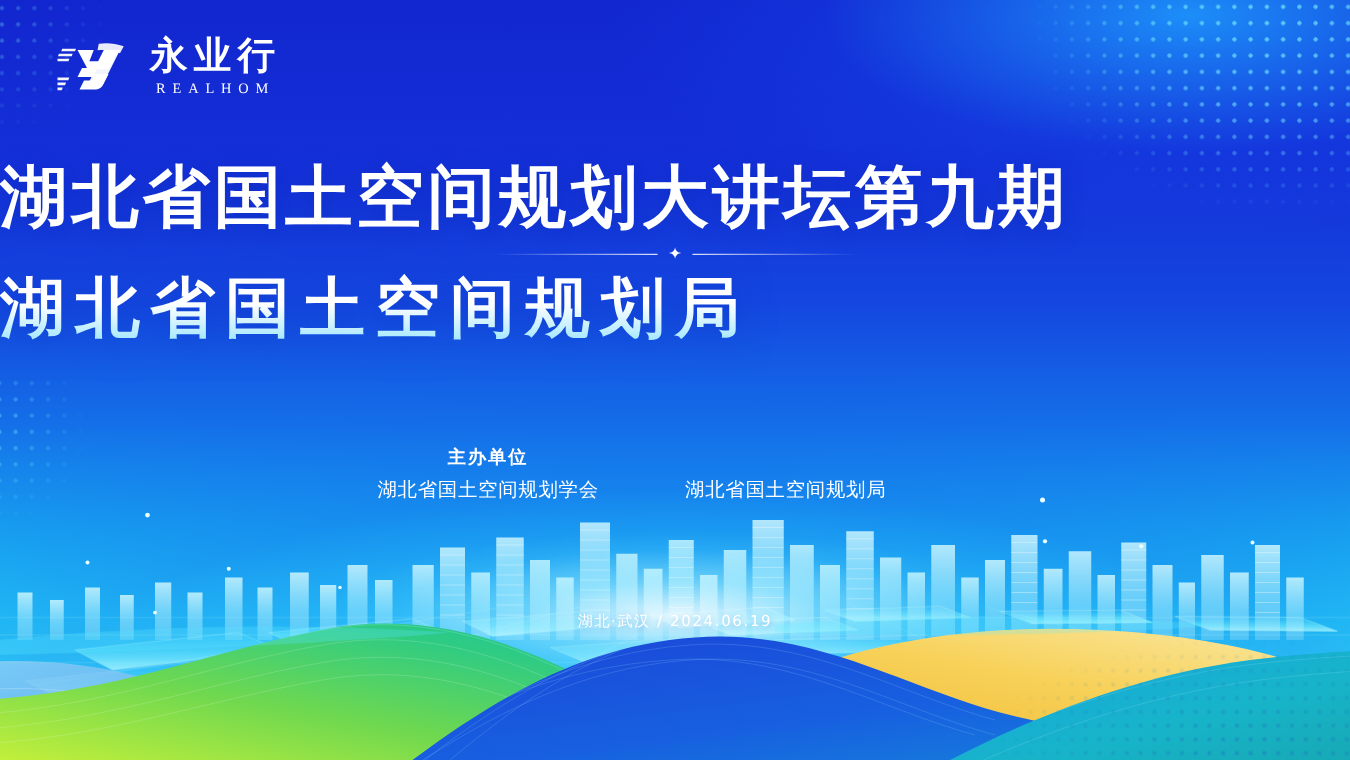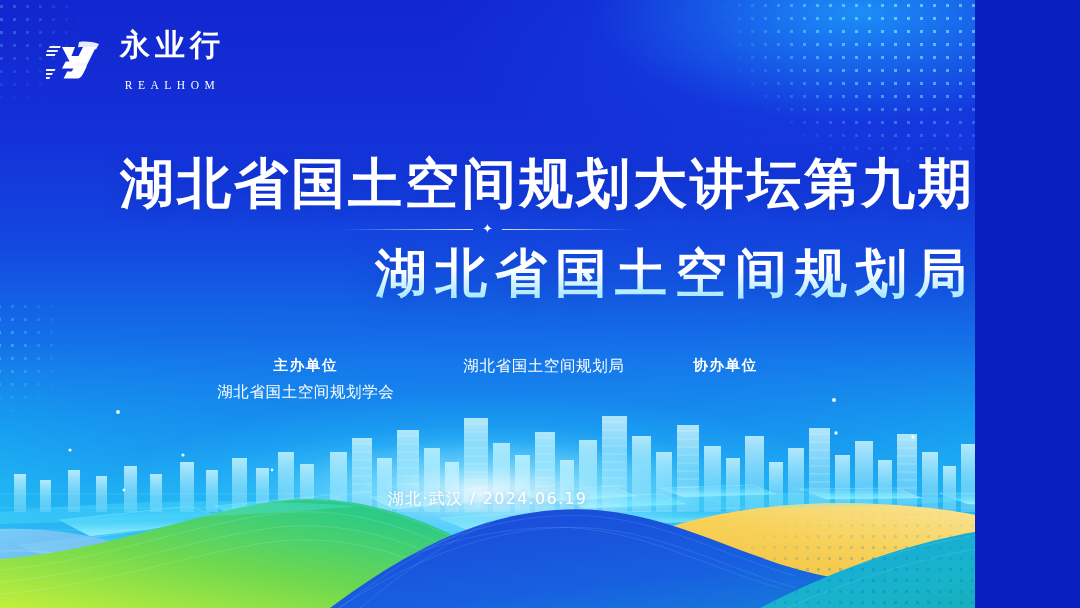--- a/index.html
+++ b/index.html
@@ -1,20 +1,20 @@
 <!DOCTYPE html>
 <html><head>
 <meta charset="utf-8">
 <style>
   * { margin:0; padding:0; box-sizing:border-box; }
   html,body { width:1080px; height:608px; overflow:hidden; background:#0a1fc0; }
 
   .poster{
     position:relative;
-    width:975px; height:608px;
+    width:1080px; height:608px;
     overflow:hidden;
     font-family:"Liberation Sans","DejaVu Sans",sans-serif;
     background:
       radial-gradient(120% 85% at 50% 100%, rgba(60,220,255,.95) 0%, rgba(40,180,250,.75) 18%, rgba(20,90,235,.25) 42%, rgba(0,0,0,0) 62%),
       radial-gradient(60% 40% at 88% 2%, rgba(30,160,255,.85) 0%, rgba(20,80,240,.25) 45%, rgba(0,0,0,0) 72%),
       linear-gradient(180deg, #1226cf 0%, #1430d8 22%, #1447e0 40%, #1470e8 56%, #17a4f0 70%, #24cdf6 82%, #3ce0f8 92%, #54e6f7 100%);
   }
 
   
   .dots{
@@ -54,54 +54,54 @@
     position:absolute; left:50%; bottom:62px; transform:translateX(-50%);
     width:760px; height:180px; z-index:3; pointer-events:none;
     background:radial-gradient(50% 50% at 50% 70%, rgba(255,255,255,.85) 0%, rgba(190,245,255,.45) 30%, rgba(120,225,255,.12) 58%, rgba(0,0,0,0) 75%);
   }
 
   svg.layer{ position:absolute; left:0; top:0; width:1080px; height:608px; pointer-events:none; }
 
   
   .logo{ position:absolute; left:46px; top:30px; display:flex; align-items:center; gap:12px; z-index:20; }
   .logo-cn{ color:#fff; font-size:30px; font-weight:700; letter-spacing:5px; line-height:1; font-family:"DejaVu Sans","Liberation Sans",sans-serif; }
-  .logo-en{ color:#fff; font-size:11.5px; letter-spacing:5.5px; margin-top:19px; text-align:center; font-family:"Liberation Serif",serif; }
-
-  
-  .title-wrap{ position:absolute; left:0; right:0; top:128px; text-align:right; z-index:20;margin-top:26px; }
+  .logo-en{ color:#fff; font-size:11.5px; letter-spacing:5.5px; margin-top:5px; text-align:center; font-family:"Liberation Serif",serif; }
+
+  
+  .title-wrap{ position:absolute; left:0; right:0; top:128px; text-align:left; z-index:20; }
   .title-main{
     font-family:"DejaVu Sans","Liberation Sans",sans-serif;
     font-size:54px; font-weight:700; color:#ffffff; letter-spacing:3px; line-height:1.12;
     text-shadow:0 2px 16px rgba(10,40,180,.55);
   }
   .divider{ display:flex; align-items:center; justify-content:center; gap:9px; margin:9px 0 2px; }
   .divider .ln{ width:132px; height:1px; }
   .divider .ln.l{ background:linear-gradient(90deg, rgba(255,255,255,0) 0%, rgba(255,255,255,.85) 100%); }
   .divider .ln.r{ background:linear-gradient(90deg, rgba(255,255,255,.85) 0%, rgba(255,255,255,0) 100%); }
   .divider .star{ color:#fff; font-size:13px; line-height:1; transform:translateY(-1px); }
   .title-sub{
     font-family:"DejaVu Sans","Liberation Sans",sans-serif;
     font-size:52px; font-weight:700; letter-spacing:8px; line-height:1.2; margin-top:6px;
     background:linear-gradient(180deg,#ffffff 0%,#ffffff 42%,#c7f0ff 72%,#8fe2ff 100%);
     -webkit-background-clip:text; background-clip:text;
     color:transparent; -webkit-text-fill-color:transparent;
     filter:drop-shadow(0 3px 14px rgba(10,50,190,.5));
   }
 
   
-  .orgs{ position:absolute; left:0; right:0; top:356px; display:flex; justify-content:center; align-items:flex-start; z-index:20; }
+  .orgs{ position:absolute; left:0; right:0; top:356px; display:flex; justify-content:center; align-items:flex-end; z-index:20; }
   .org{ padding:0 30px; text-align:center; color:#fff; }
   .org-label{ font-size:14.5px; font-weight:700; letter-spacing:1.6px; margin-bottom:7px; font-family:"DejaVu Sans","Liberation Sans",sans-serif; }
   .org-name{ font-size:15.5px; letter-spacing:.6px; font-family:"DejaVu Sans","Liberation Sans",sans-serif; }
   .org-sep{ width:1px; background:linear-gradient(180deg, rgba(255,255,255,.1) 0%, rgba(255,255,255,.75) 50%, rgba(255,255,255,.1) 100%); margin:0 4px; }
 
   
   .date-line{
     position:absolute; left:0; right:0; top:489px; text-align:center; z-index:22;
-    color:#ffffff; font-size:16px; letter-spacing:1.3px; font-weight:500;
+    color:#ffffff; font-size:12px; letter-spacing:1.3px; font-weight:500;
     font-family:"DejaVu Sans","Liberation Sans",sans-serif;
     text-shadow:0 1px 6px rgba(20,110,200,.45);
   }
 </style>
 </head>
 <body>
 
 <div class="poster">
 
   <div class="dots dots-tr"></div>
@@ -365,19 +365,18 @@
     <div class="org">
       <div class="org-label">主办单位</div>
       <div class="org-name">湖北省国土空间规划学会</div>
     </div>
     <div class="org-sep"></div>
     <div class="org">
       <div class="org-name">湖北省国土空间规划局</div>
     </div>
     <div class="org-sep"></div>
     <div class="org">
-      <div class="org-label">协办单位</div>
     </div>
   </div>
 
   <div class="date-line">湖北·武汉 / 2024.06.19</div>
 
 </div>
 
 </body></html>

